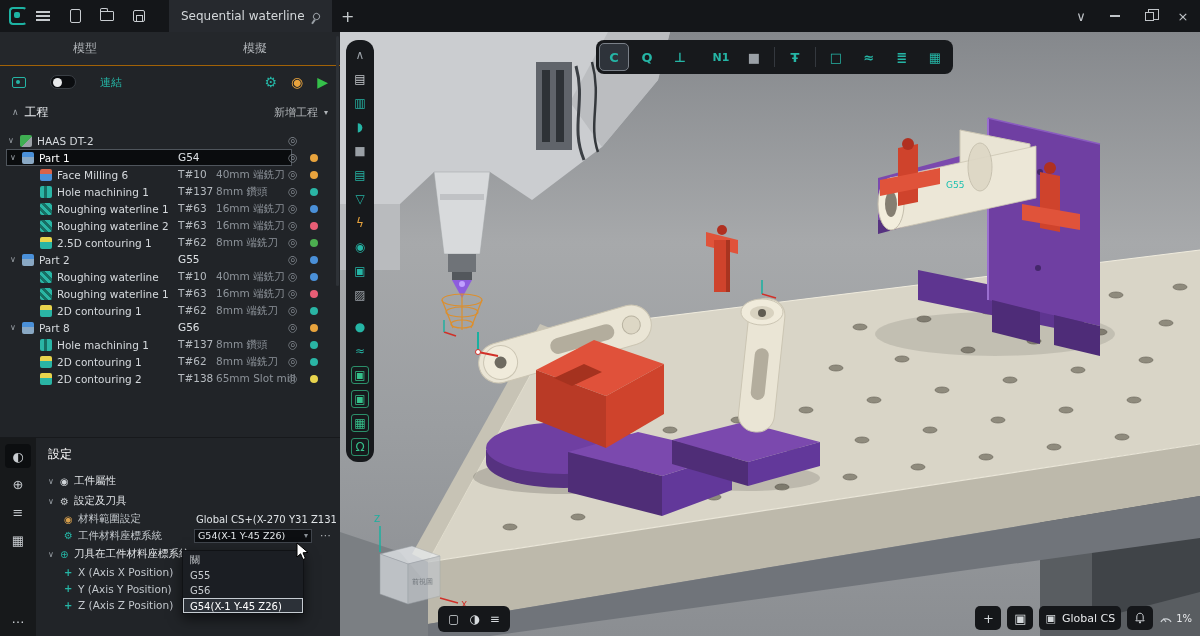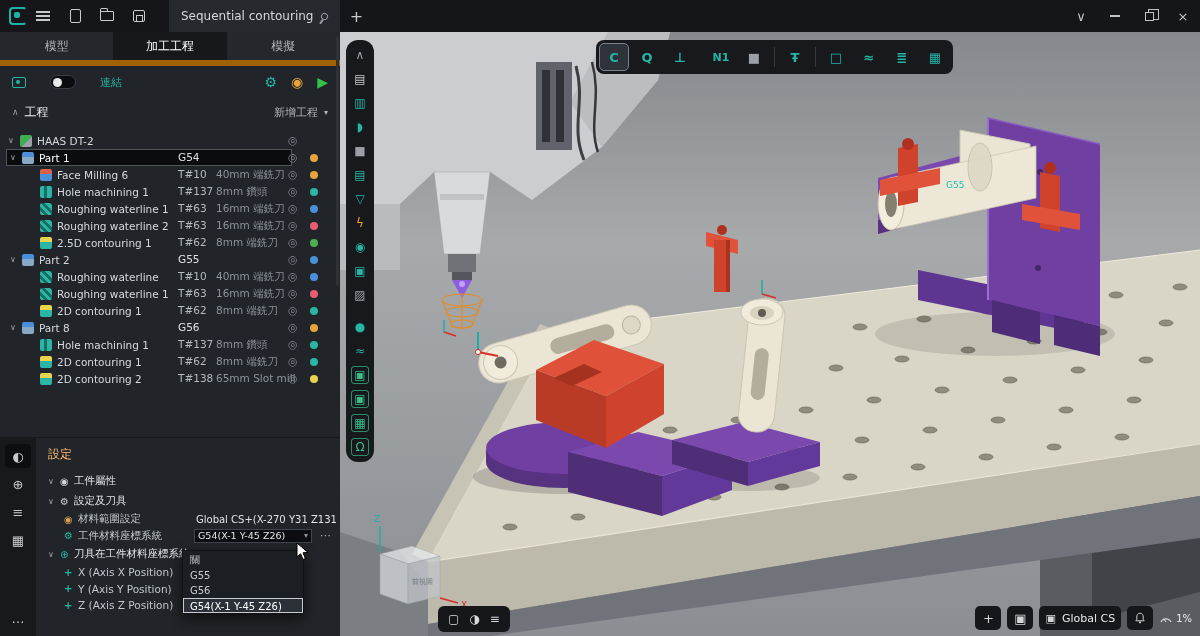--- a/index.html
+++ b/index.html
@@ -24,21 +24,21 @@
     align-items:center;gap:8px;font-size:12px;color:#d3d7da}
   .pin{width:7px;height:7px;border:1.5px solid #9aa0a6;border-radius:50%;position:relative;transform:rotate(35deg)}
   .pin::after{content:'';position:absolute;left:2px;top:6px;width:1.5px;height:5px;background:#9aa0a6}
   .tb-right{margin-left:auto;display:flex;align-items:center}
   .winbtn{width:34px;height:32px;display:flex;align-items:center;justify-content:center;color:#c0c4c8;font-size:13px}
   .i-min{width:10px;height:1.5px;background:#c0c4c8}
   .i-restore{width:9px;height:9px;border:1px solid #c0c4c8;position:relative;background:#141619}
   .i-restore::before{content:'';position:absolute;left:2px;top:-4px;width:9px;height:9px;border:1px solid #c0c4c8;z-index:-1}
   
   #left-panel{position:fixed;left:0;top:32px;width:340px;height:604px;background:#212428;z-index:30}
-  #panel-tabs{height:34px;display:flex;background:#24272b;border-bottom:6px solid #a16207}
+  #panel-tabs{height:34px;display:flex;background:#24272b;border-bottom:1px solid #a16207}
   .ptab{flex:1;display:flex;align-items:center;justify-content:center;font-size:12px;color:#aeb2b6}
   .ptab.active{background:#16181b;color:#fff}
   #panel-toolbar{height:32px;display:flex;align-items:center;padding:0 12px;gap:24px}
   .mini-machine{width:14px;height:11px;border:1.5px solid #25b5a5;border-radius:2px;position:relative}
   .mini-machine::after{content:'';position:absolute;left:3px;top:2px;width:4px;height:4px;background:#25b5a5;border-radius:50%}
   .toggle{width:26px;height:14px;border-radius:7px;background:#0b0d10;border:1px solid #3a3f45;position:relative}
   .toggle::after{content:'';position:absolute;left:2px;top:1.5px;width:9px;height:9px;border-radius:50%;background:#e8eaec}
   .link-label{color:#25b5a5;font-size:11px}
   .pt-right{margin-left:auto;display:flex;align-items:center;gap:14px;font-size:14px}
   #ops-header{height:28px;display:flex;align-items:center;padding:0 12px;font-size:12px;color:#e6e9ec}
@@ -65,21 +65,21 @@
   .ic-rough{background:repeating-linear-gradient(45deg,#2ab5a5 0 3px,#176e63 3px 6px)}
   .ic-contour{background:linear-gradient(180deg,#e8d44d 0 40%,#2ab5a5 40% 100%)}
   #tree-scroll{position:absolute;right:1px;top:4px;width:3px;height:250px;background:#2e3237;border-radius:2px}
   
   #settings-wrap{position:absolute;left:0;top:405px;width:340px;height:199px;display:flex;border-top:1px solid #17191c}
   #rail{width:36px;background:#17191b;display:flex;flex-direction:column;align-items:center;padding-top:6px;gap:4px}
   .rail-tile{width:26px;height:24px;display:flex;align-items:center;justify-content:center;color:#c8ccd0;font-size:13px;border-radius:4px}
   .rail-tile.active{background:#0c0e10}
   .rail-tile.bottom{margin-top:auto;margin-bottom:6px}
   #settings{flex:1;background:#212428;position:relative;padding:8px 0 0 12px;overflow:hidden}
-  #settings-title{font-size:12px;color:#fdba74;margin-bottom:8px}
+  #settings-title{font-size:12px;color:#ffffff;margin-bottom:8px}
   .srow{position:relative;display:flex;align-items:center;font-size:10.5px;color:#c2c7cc;white-space:nowrap}
   .srow.group{height:20px;color:#e4e7ea}
   .srow.field{height:16.5px;padding-left:16px}
   .srow .gchev{font-size:8px;color:#9aa0a6;width:12px}
   .sicon{width:14px;font-size:10px;flex:none}
   .sval{position:absolute;left:148px;color:#dfe3e6;font-size:10px}
   .slabel{overflow:hidden;max-width:165px;text-overflow:clip}
   .combo{position:absolute;left:146px;top:1px;width:118px;height:14px;background:#0c0e11;border:1px solid #40454c;
     display:flex;align-items:center;justify-content:space-between;padding:0 3px;font-size:9.5px;color:#e2e6e9}
   .combo .arr{color:#8a9096;font-size:8px}
@@ -125,40 +125,39 @@
   <span class="tb-btn">
       <span class="i-file"></span>
     </span>
   <span class="tb-btn">
       <span class="i-folder"></span>
     </span>
   <span class="tb-btn">
       <span class="i-save"></span>
     </span>
   <div id="doc-tab">
-    <span>Sequential contouring</span>
+    <span>Sequential waterline</span>
     <span class="pin"></span>
   </div>
   <span class="tb-btn">+</span>
   <div class="tb-right">
     <span class="winbtn">∨</span>
     <span class="winbtn">
         <span class="i-min"></span>
       </span>
     <span class="winbtn">
         <span class="i-restore"></span>
       </span>
     <span class="winbtn">×</span>
   </div>
 </header>
 
 <aside id="left-panel">
   <div id="panel-tabs">
       <div class="ptab">模型</div>
-      <div class="ptab active">加工工程</div>
       <div class="ptab">模擬</div>
     </div>
 
   <div id="panel-toolbar">
     <span class="mini-machine"></span>
     <span class="toggle"></span>
     <span class="link-label">連結</span>
     <span class="pt-right">
       <span style="color:#25b5a5">⚙</span>
       <span style="color:#e8a33d">◉</span>

